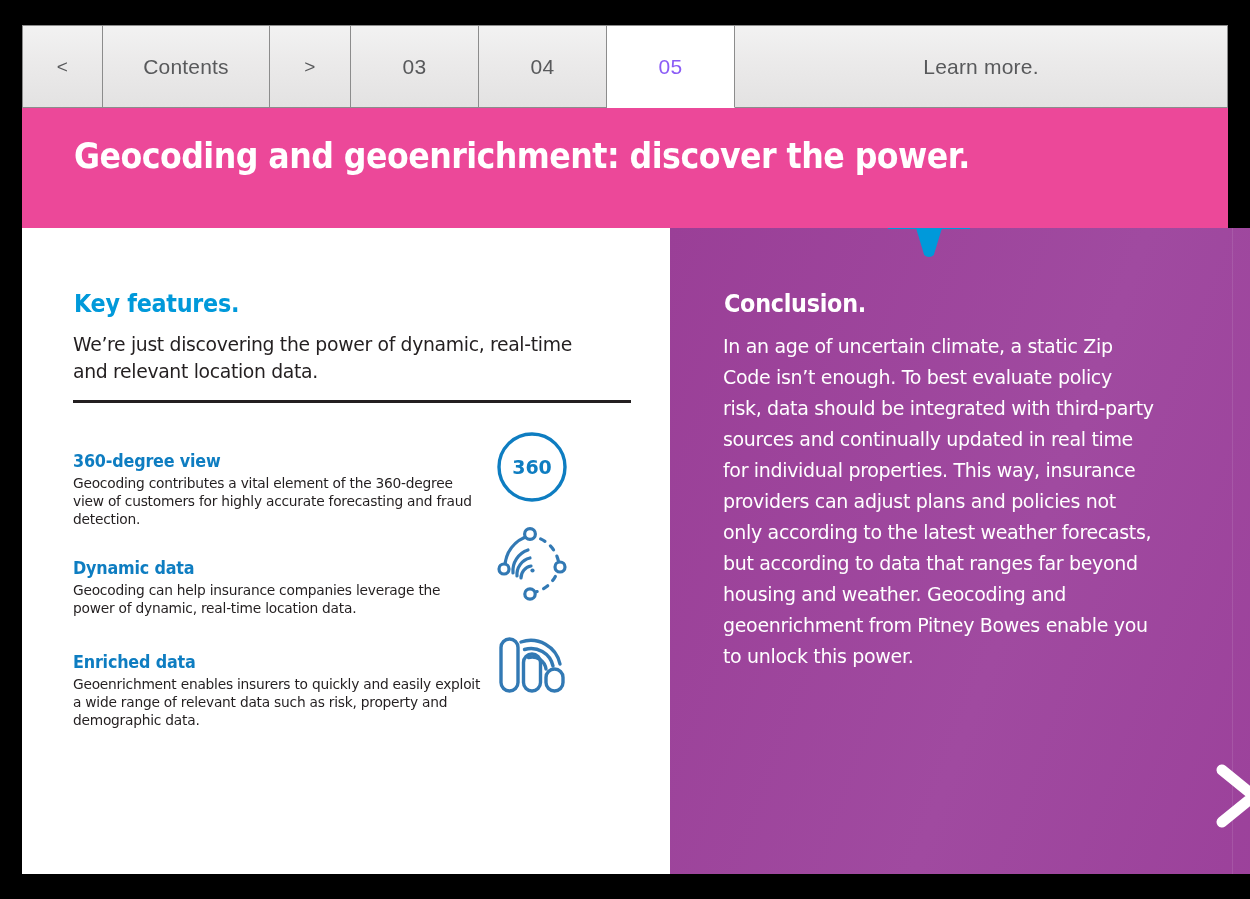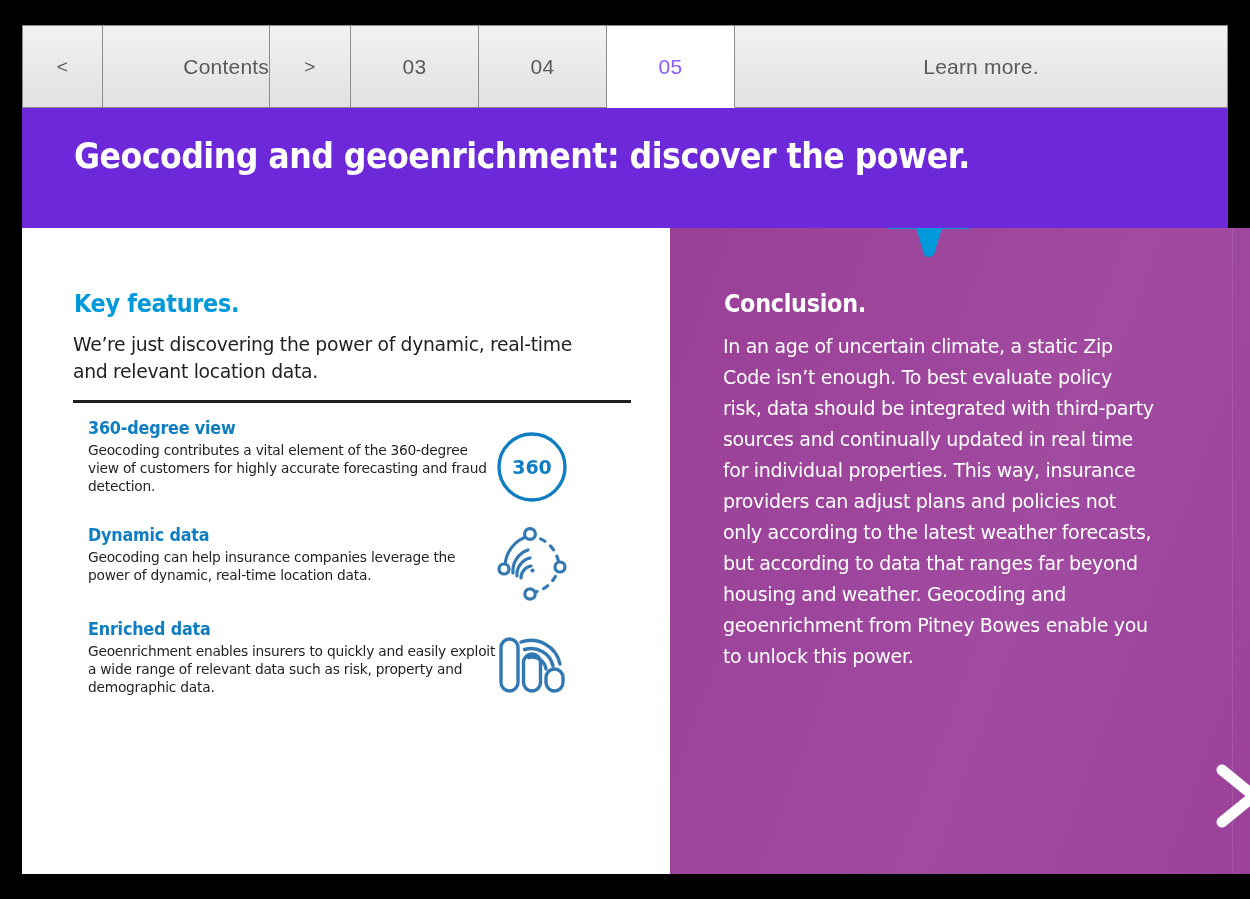--- a/index.html
+++ b/index.html
@@ -41,30 +41,30 @@
     cursor: pointer;
     user-select: none;
   }
   .nav-btn:first-child { border-left-width: 1px; }
   .nav-btn.active {
     background: #ffffff;
     border-bottom-color: #ffffff;
     color: #8b5cf6;
   }
   .nav-btn.w-arrow   { flex: 0 0 81px; font-size: 19px; }
-  .nav-btn.w-contents{ flex: 0 0 167px; justify-content: flex-end; }
+  .nav-btn.w-contents{ flex: 0 0 167px; }
   .nav-btn.w-num     { flex: 0 0 128px; }
   .nav-btn.w-learn   { flex: 1 1 auto; }
 
   
   #banner {
     position: absolute;
     left: 22px; top: 108px;
     width: 1206px; height: 128px;
-    background: #6d28d9;
+    background: #ec4899;
   }
   #banner-title {
     position: absolute;
     left: 52px; top: 27px;
     width: 1130px;
     color: #ffffff;
     font-family: "DejaVu Sans", sans-serif;
     font-weight: bold;
     font-size: 36px;
     letter-spacing: -0.6px;
@@ -115,22 +115,23 @@
   }
   #kf-rule {
     position: absolute;
     left: 51px; top: 172px;
     width: 558px; height: 3px;
     background: #231f20;
   }
 
   .feature {
     position: absolute;
-    left: 66px;
+    left: 51px;
     width: 590px;
+    margin-top: 33px;
   }
   .feature-title {
     color: #0e7dc1;
     font-family: "DejaVu Sans", sans-serif;
     font-weight: bold;
     font-size: 17px;
     letter-spacing: -0.2px;
     transform: scaleX(0.94);
     transform-origin: left center;
     white-space: nowrap;

